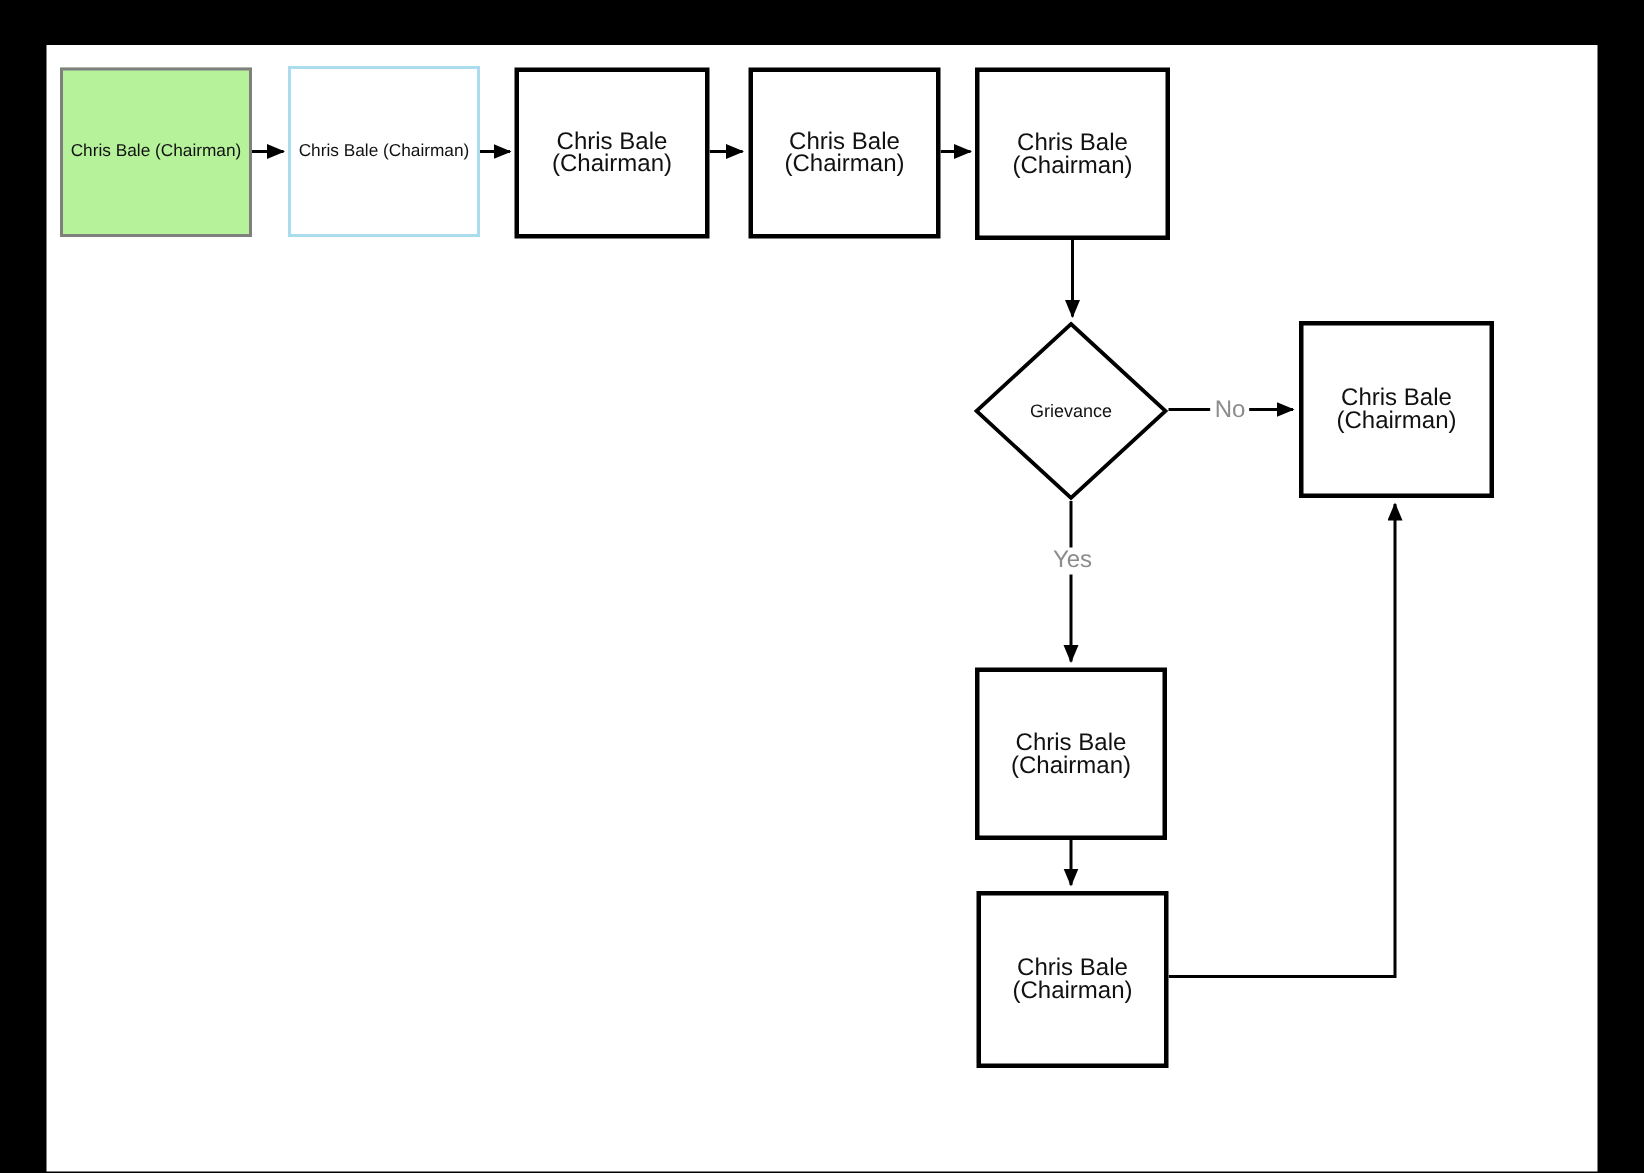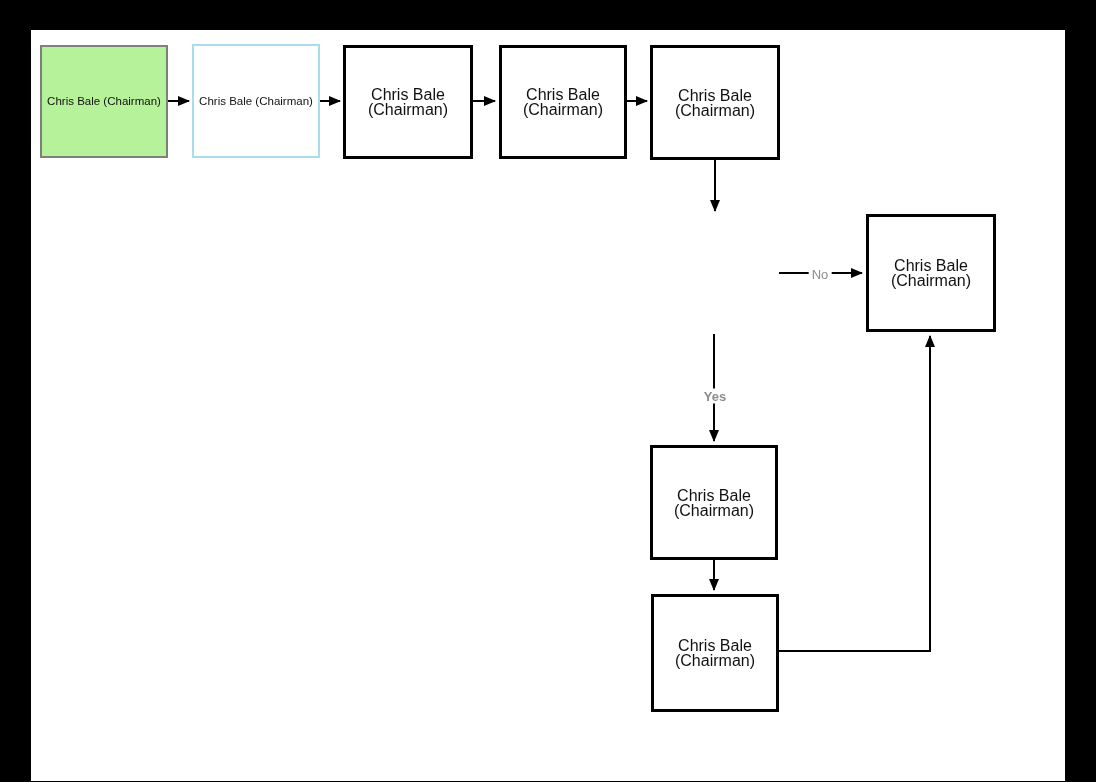--- a/index.html
+++ b/index.html
@@ -65,25 +65,25 @@
     align-items: center;
     justify-content: center;
     font-size: 12px;
     color: #111111;
   }
   .edge-label {
     position: absolute;
     transform: translate(-50%, -50%);
     background: #ffffff;
     color: #8c8c8c;
-    font-size: 13px;
+    font-size: 16px;
     padding: 0 3px;
   }
   .lbl-no  { left: 789px; top: 244px; }
-  .lbl-yes { left: 684px; top: 366px; font-weight: bold; }
+  .lbl-yes { left: 684px; top: 344px; }
 </style>
 </head>
 <body>
 
 <div class="canvas">
 
   <svg class="edges" width="1034" height="721" stroke="#000000" stroke-width="2" fill="#000000">
     <defs>
       <marker id="ah" markerWidth="13" markerHeight="11" refX="11" refY="5" orient="auto" markerUnits="userSpaceOnUse">
         <path d="M0,0 L12,5 L0,10 Z" stroke="none" fill="#000000"></path>
@@ -116,20 +116,26 @@
   <div class="node n3" style="background: rgb(255, 255, 255); border-color: rgb(0, 0, 0);">
     <span>Chris Bale
 (Chairman)</span>
   </div>
 
   <div class="node n4" style="background: rgb(255, 255, 255); border-color: rgb(0, 0, 0);">
     <span>Chris Bale
 (Chairman)</span>
   </div>
 
+  <div class="diamond-wrap">
+    <svg width="130" height="120">
+      <polygon points="65,2 128,60 65,118 2,60" fill="#ffffff" stroke="#000000" stroke-width="2.5"></polygon>
+    </svg>
+    <span class="diamond-label">Grievance</span>
+  </div>
 
   <div class="node n6" style="background: rgb(255, 255, 255); border-color: rgb(0, 0, 0);">
     <span>Chris Bale
 (Chairman)</span>
   </div>
 
   <div class="node n7" style="background: rgb(255, 255, 255); border-color: rgb(0, 0, 0);">
     <span>Chris Bale
 (Chairman)</span>
   </div>

